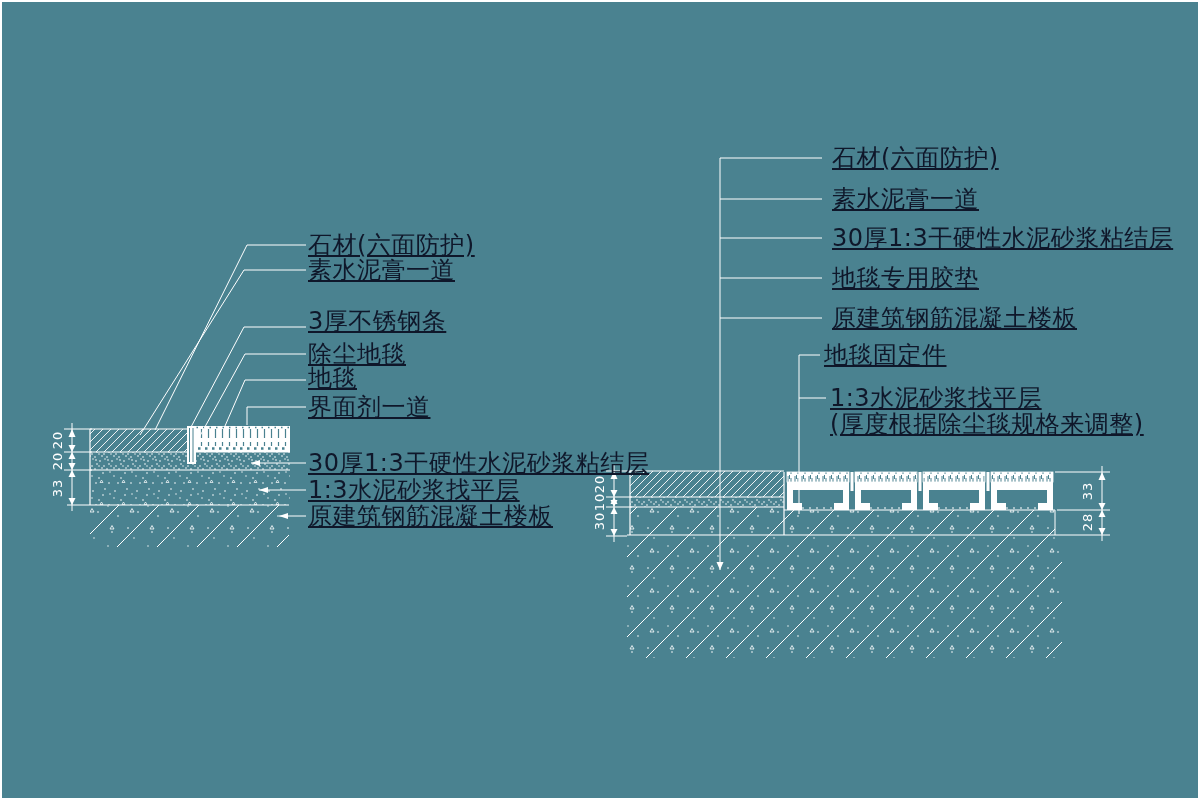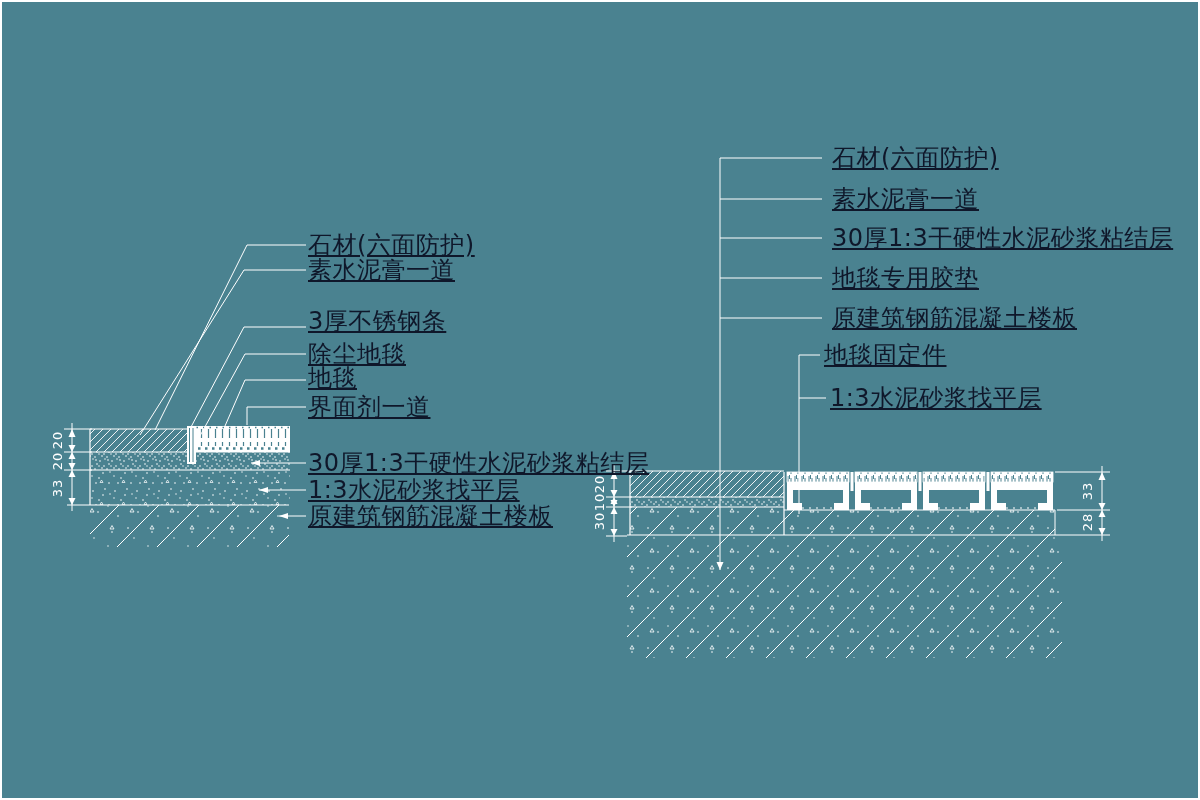--- a/index.html
+++ b/index.html
@@ -253,20 +253,21 @@
   <div class="dim" style="left:34px;top:451px">20</div>
   <div class="dim" style="left:34px;top:478px">33</div>
 
   <div class="lbl" style="left:830px;top:156px">石材(六面防护)</div>
   <div class="lbl" style="left:830px;top:197px">素水泥膏一道</div>
   <div class="lbl" style="left:830px;top:236px">30厚1:3干硬性水泥砂浆粘结层</div>
   <div class="lbl" style="left:830px;top:276px">地毯专用胶垫</div>
   <div class="lbl" style="left:830px;top:316px">原建筑钢筋混凝土楼板</div>
   <div class="lbl" style="left:822px;top:353px">地毯固定件</div>
   <div class="lbl" style="left:828px;top:396px">1:3水泥砂浆找平层</div>
+  <div class="lbl" style="left:828px;top:422px">(厚度根据除尘毯规格来调整)</div>
 
   <div class="dim" style="left:576px;top:474px">20</div>
   <div class="dim" style="left:576px;top:492px">10</div>
   <div class="dim" style="left:576px;top:511px">30</div>
   <div class="dim" style="left:1064px;top:481px">33</div>
   <div class="dim" style="left:1064px;top:512px">28</div>
 
 </div>
 
 </body></html>

